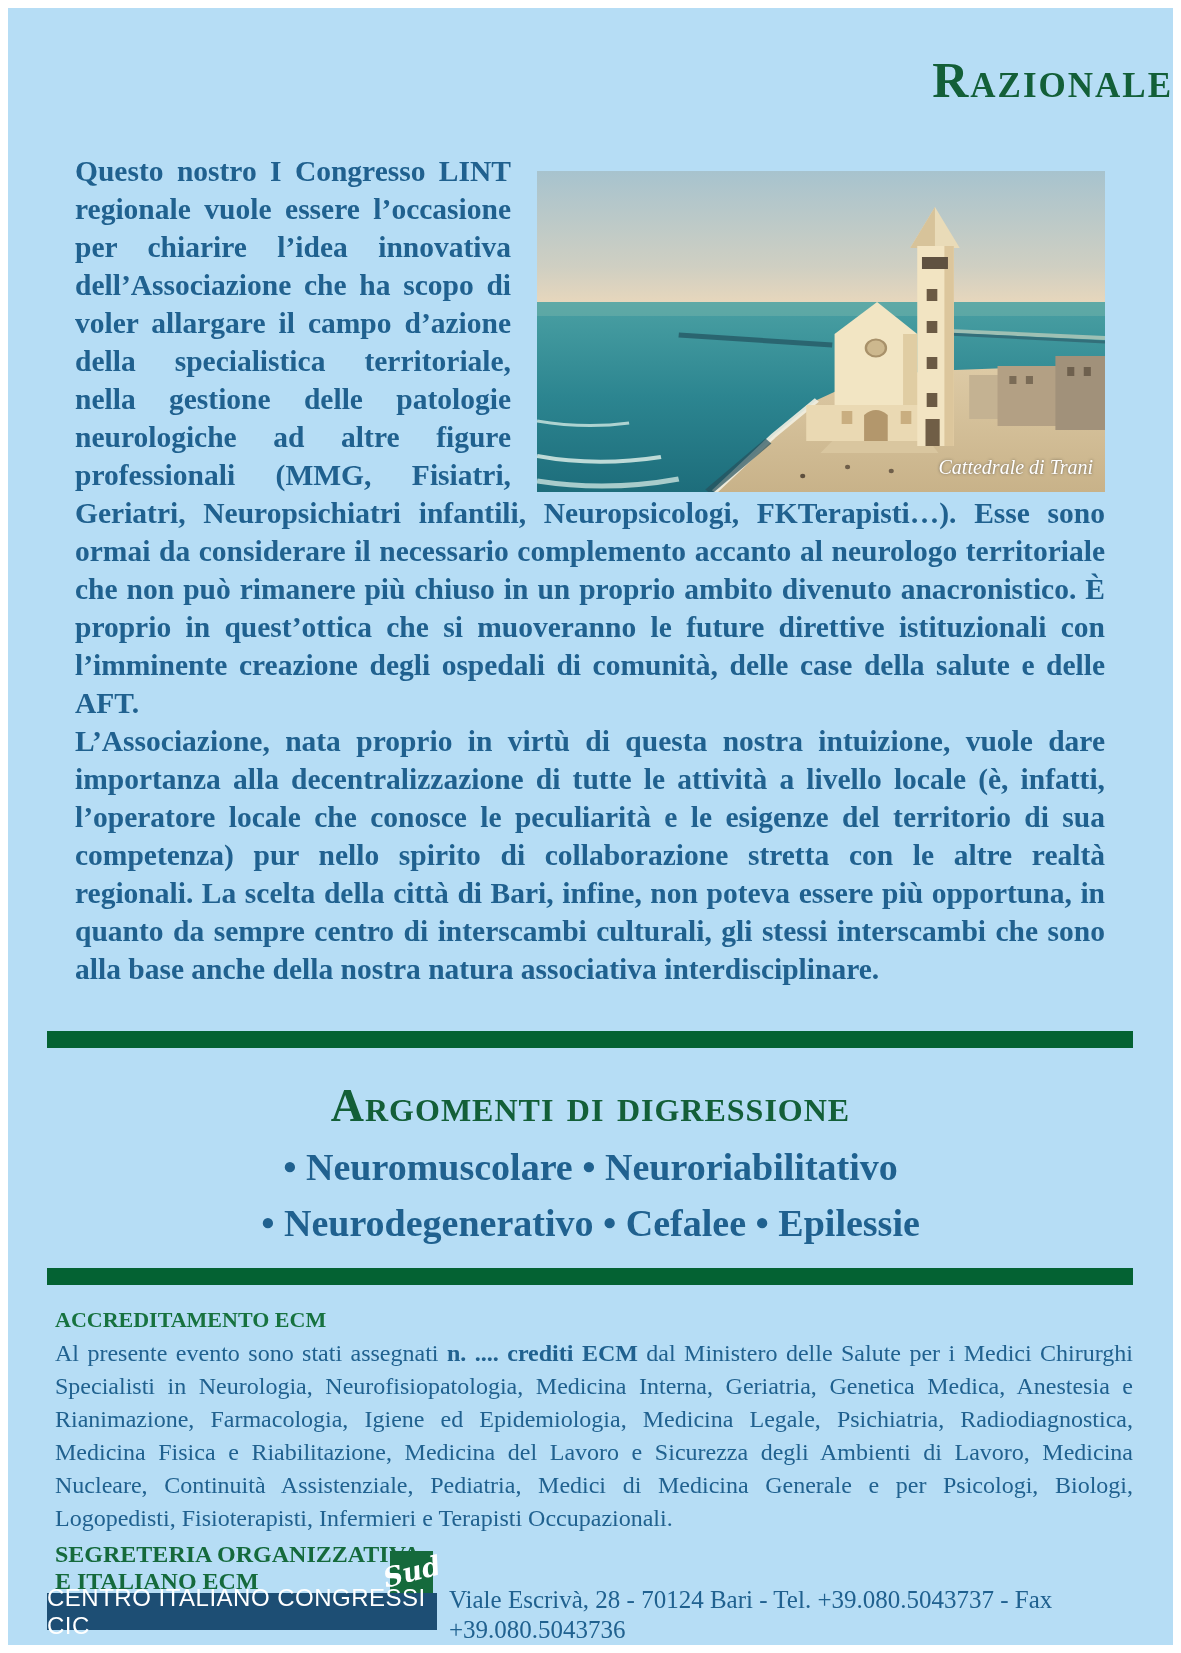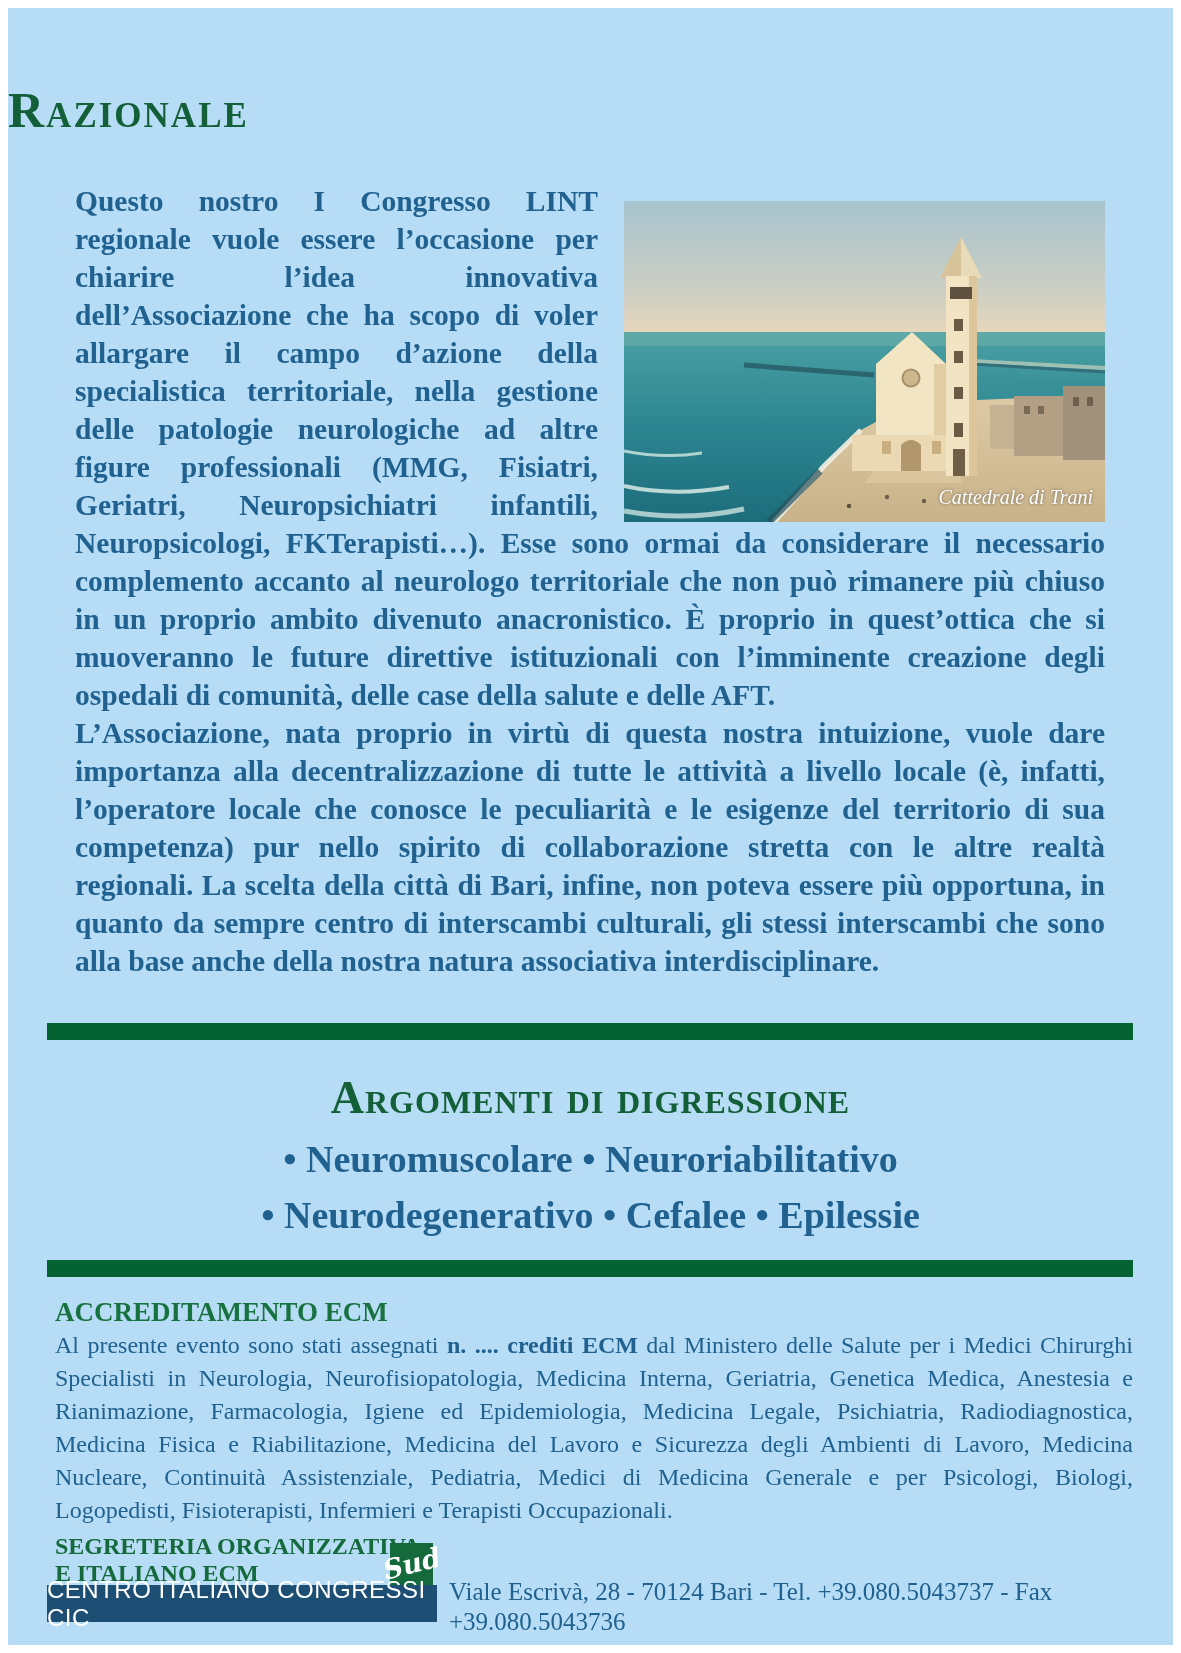--- a/index.html
+++ b/index.html
@@ -10,42 +10,42 @@
     overflow:hidden;
     position:relative;
   }
   .page{
     position:absolute; inset:8px;
     background:#b6ddf5;
     overflow:hidden;
   }
   
   .main-title{
-    margin:76px 0 0 0;
-    text-align:left;
+    margin:46px 0 0 0;
+    text-align:right;
     font-variant:small-caps;
     font-weight:bold;
     font-size:50px;
     line-height:52px;
     letter-spacing:2px;
     color:#135f38;
   }
   
   .rationale{
     margin:46px 68px 0 67px;
     color:#20618f;
     font-size:29.5px;
     line-height:38px;
     font-weight:bold;
     text-align:justify;
   }
   .rationale p{margin:0;}
   .photo-float{
     float:right;
-    width:481px;height:321px;
+    width:568px;height:321px;
     margin:19px 0 2px 26px;
     position:relative;
   }
   .photo-float svg{display:block;width:100%;height:100%;}
   .photo-caption{
     position:absolute; right:12px; bottom:6px;
     color:#ffffff;
     font-style:italic;
     font-weight:normal;
     font-size:20px;
@@ -80,21 +80,21 @@
   }
   
   .ecm{
     margin:19px 40px 0 47px;
     color:#20618f;
   }
   .ecm-heading{
     margin:0;
     color:#17723f;
     font-weight:bold;
-    font-size:27px;
+    font-size:22px;
     line-height:32px;
   }
   .ecm-text{
     margin:1px 0 0 0;
     font-size:24px;
     line-height:33px;
     text-align:justify;
   }
   .ecm-text b{font-weight:bold;}
   

